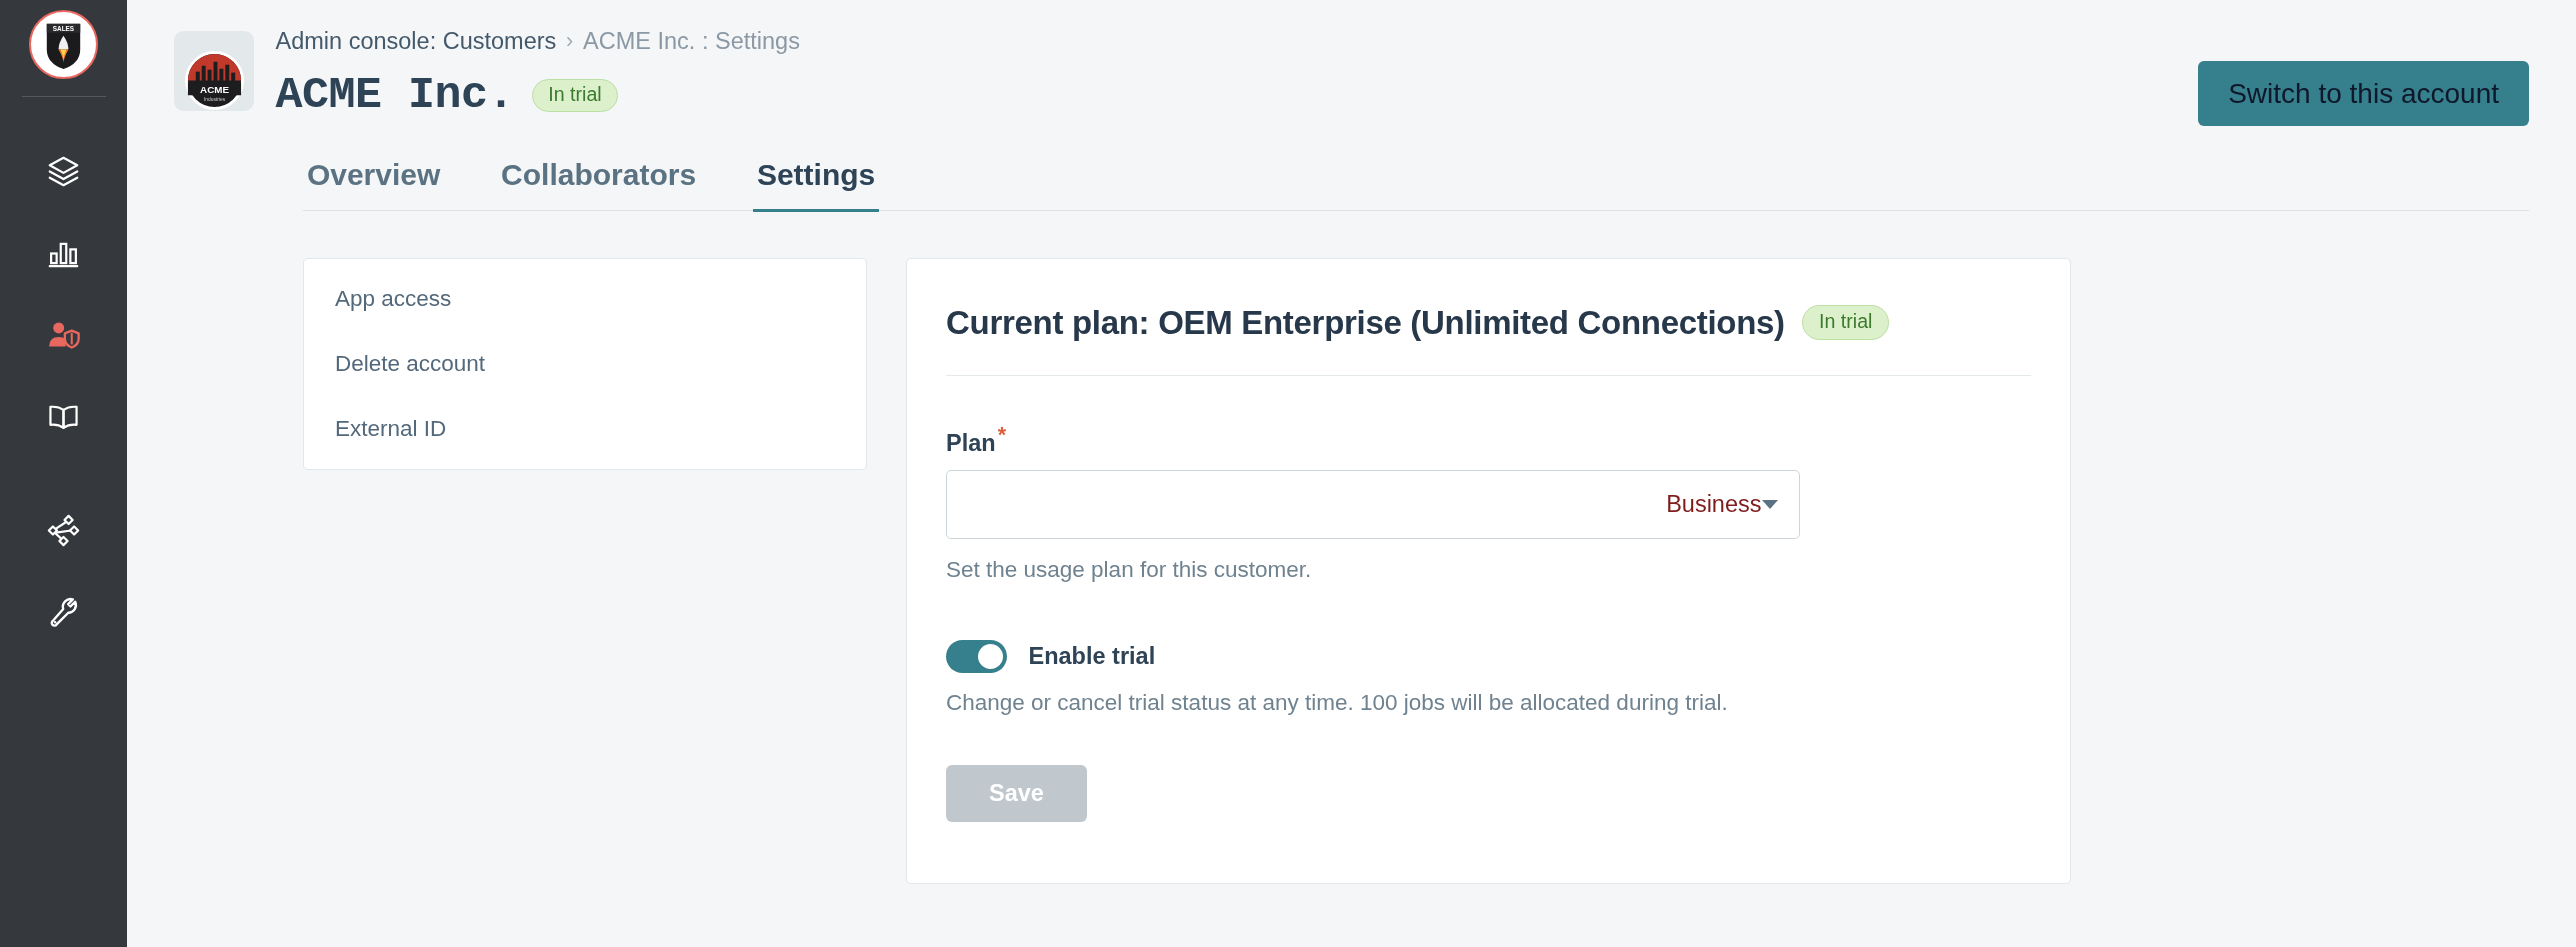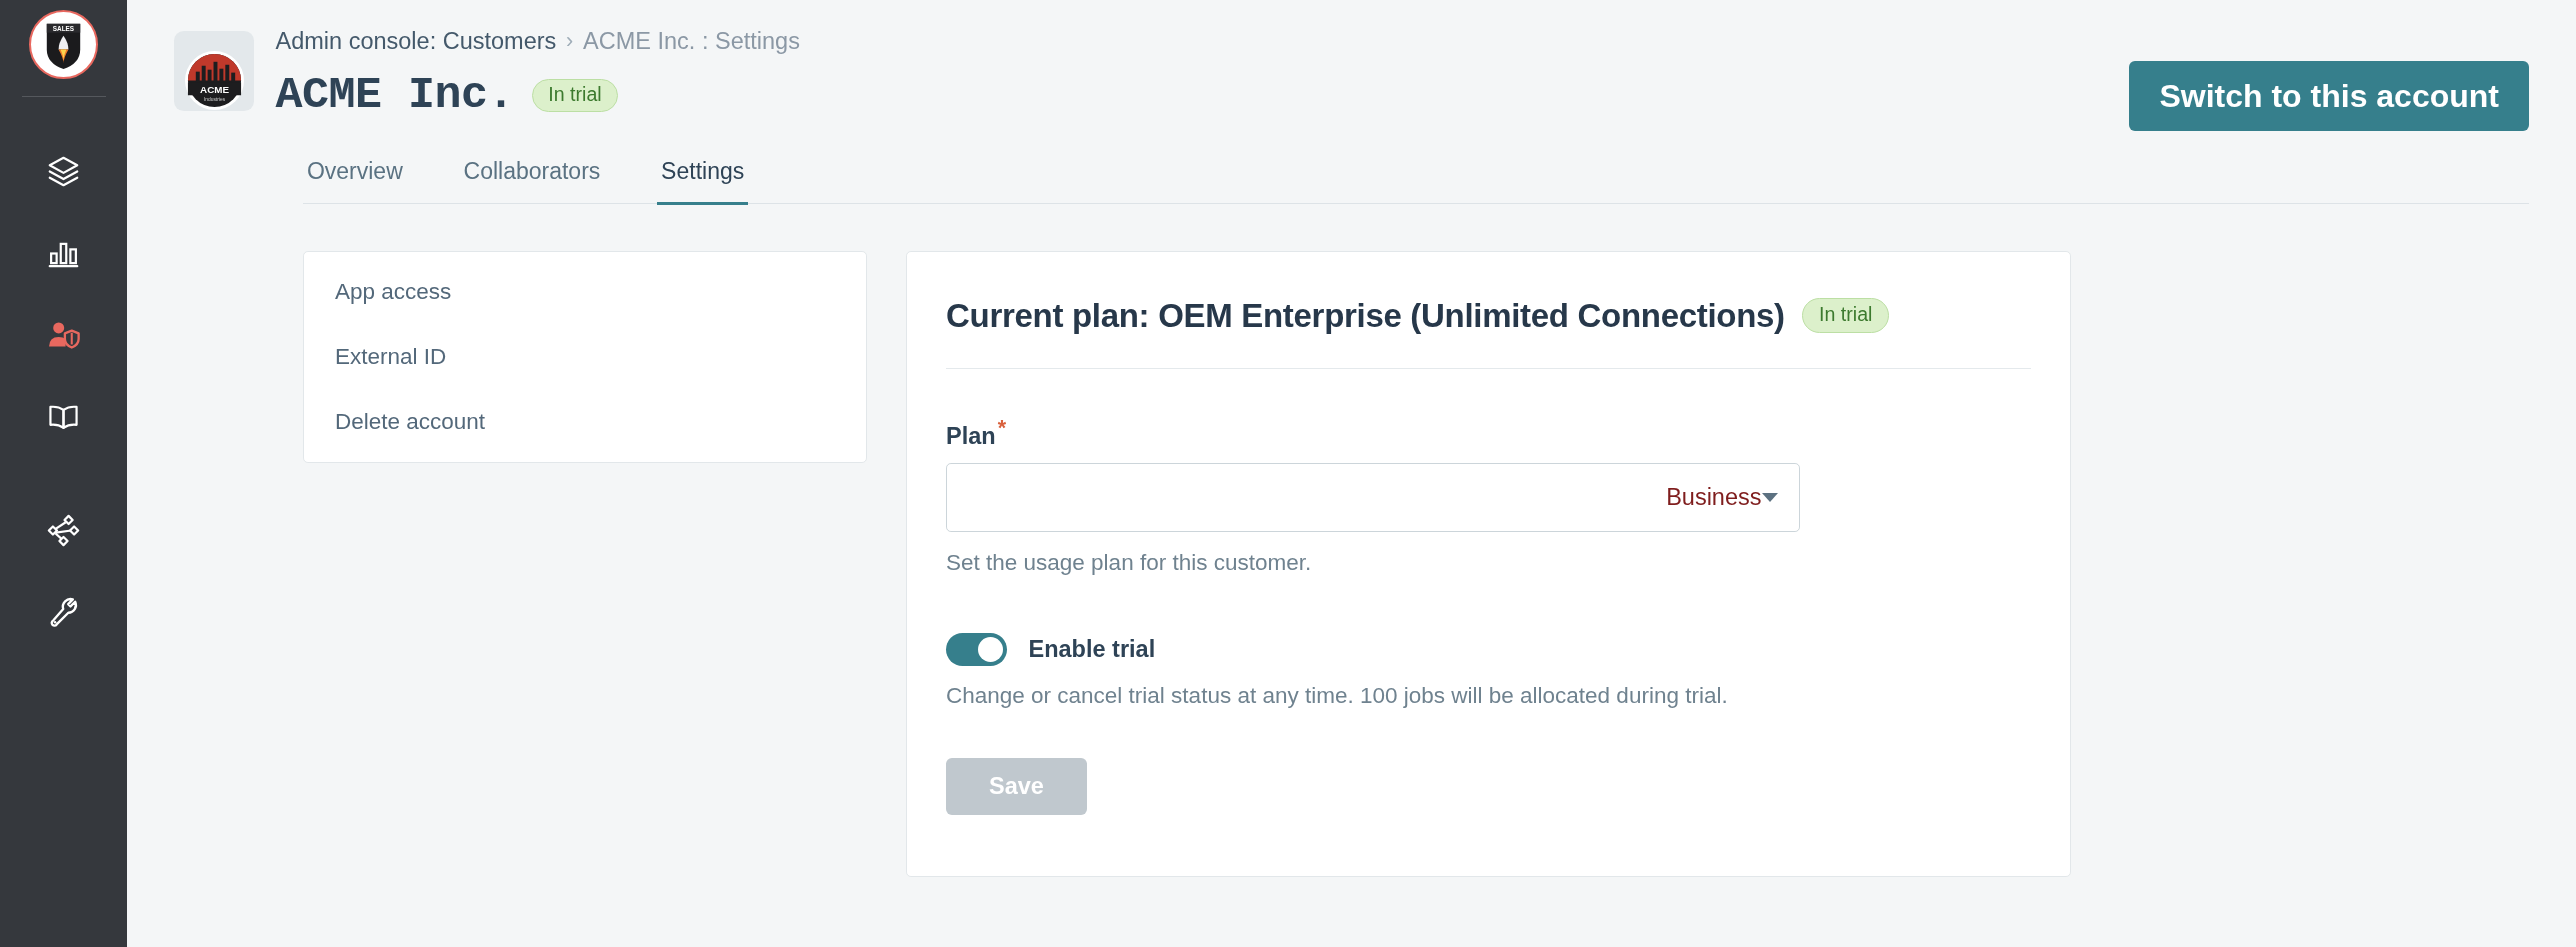--- a/index.html
+++ b/index.html
@@ -65,36 +65,36 @@
   .pill {
     background: #dcf0cb; color: #3c7a2e;
     border: 1px solid #bcdfa4; border-radius: 978px;
     font-size: 19.6px; padding: 4.9px 15.7px 5.9px; line-height: 1;
     white-space: nowrap;
   }
   .pill.sm { font-size: 19.6px; padding: 5.9px 15.7px 6.9px; }
 
   .switch-btn {
     position: absolute; top: 61px; right: 47px;
-    background: #367f8c; color: #ffffff;
+    background: #367f8c; color: #0f172a;
     border: none; border-radius: 5.9px;
-    font-size: 32px; font-weight: bold;
+    font-size: 28px; font-weight: normal;
     font-family: "Liberation Sans", sans-serif;
     padding: 16.6px 30px; cursor: pointer;
   }
 
   
   .tabs {
     display: flex; gap: 53px;
     margin: 37px 47px 0 176px;
     border-bottom: 1px solid #dde3e7;
     padding-left: 0;
   }
   .tab {
-    font-size: 23px; font-weight: normal; color: #5a7282;
+    font-size: 30px; font-weight: bold; color: #5a7282;
     padding: 0 3.9px 16.6px; cursor: pointer;
     border-bottom: 3.9px solid transparent; margin-bottom: -2px;
   }
   .tab.active { color: #2e4356; border-bottom-color: #367f8c; }
 
   
   .content {
     display: flex; gap: 39px;
     padding: 47px 47px 0 176px;
     align-items: flex-start;
@@ -302,22 +302,22 @@
     <div class="tabs">
       <div class="tab">Overview</div>
       <div class="tab">Collaborators</div>
       <div class="tab active">Settings</div>
     </div>
 
     <div class="content">
 
       <aside class="side-card">
         <div class="side-item">App access</div>
+        <div class="side-item">Delete account</div>
         <div class="side-item">External ID</div>
-        <div class="side-item">Delete account</div>
       </aside>
 
       <section class="panel">
         <div class="panel-head">
           <span class="panel-title">Current plan: OEM Enterprise (Unlimited Connections)</span>
           <span class="pill sm">In trial</span>
         </div>
         <div class="panel-rule"></div>
 
         <div class="form">

